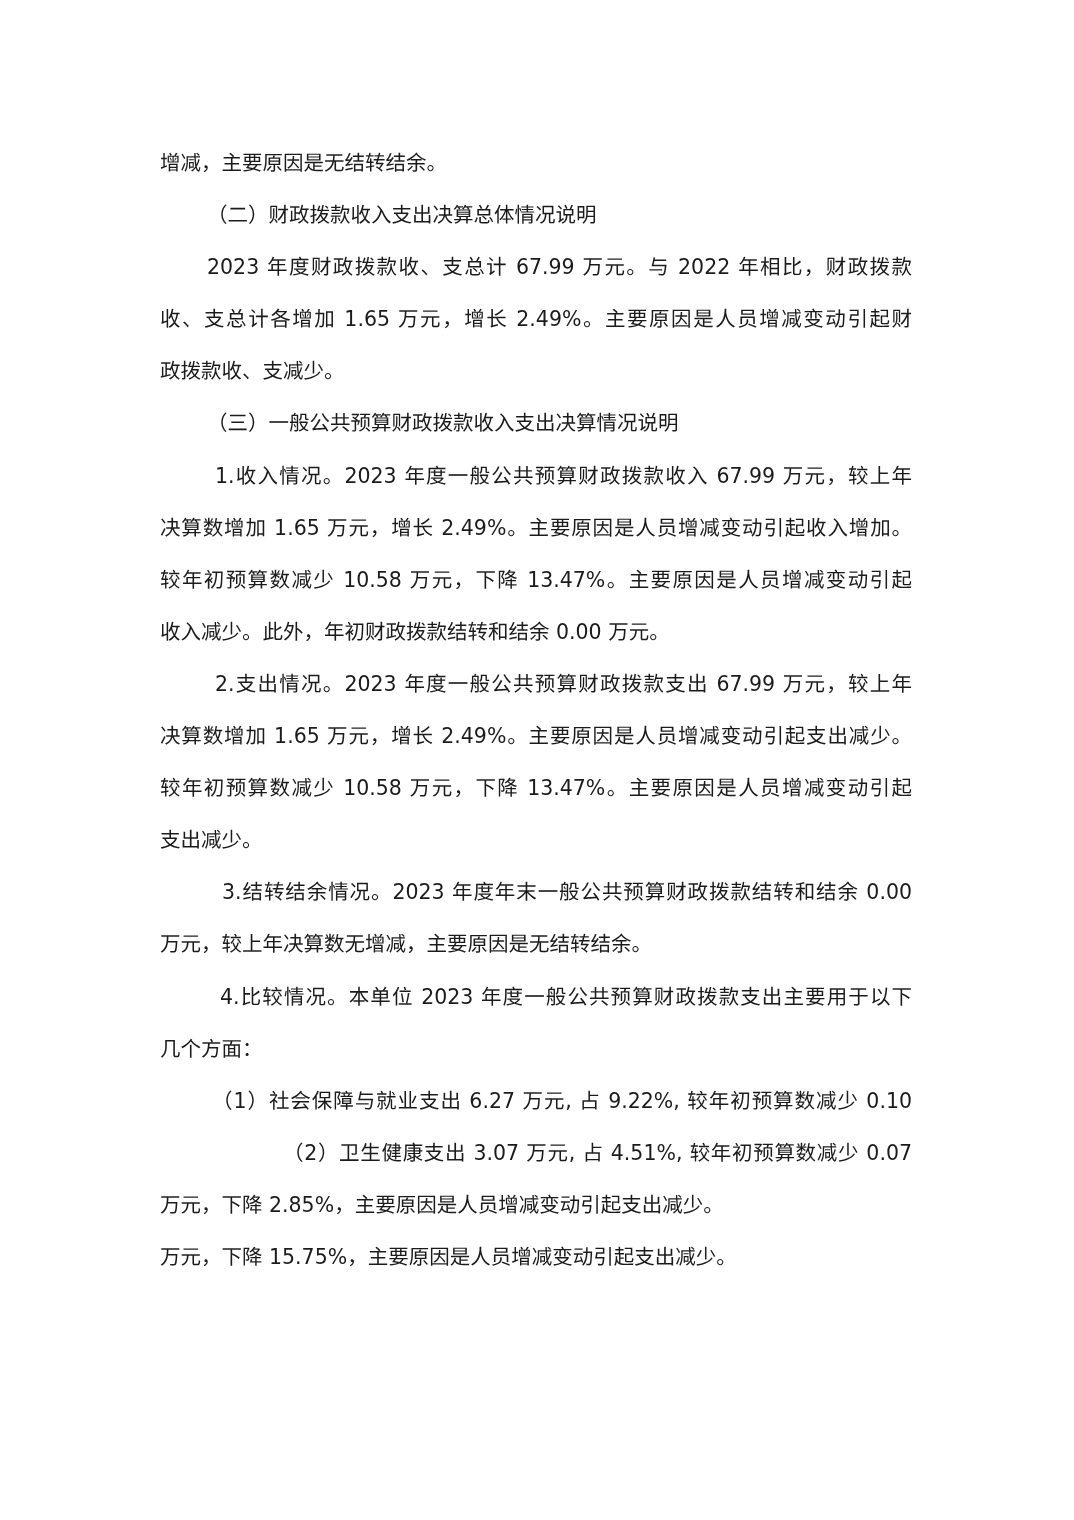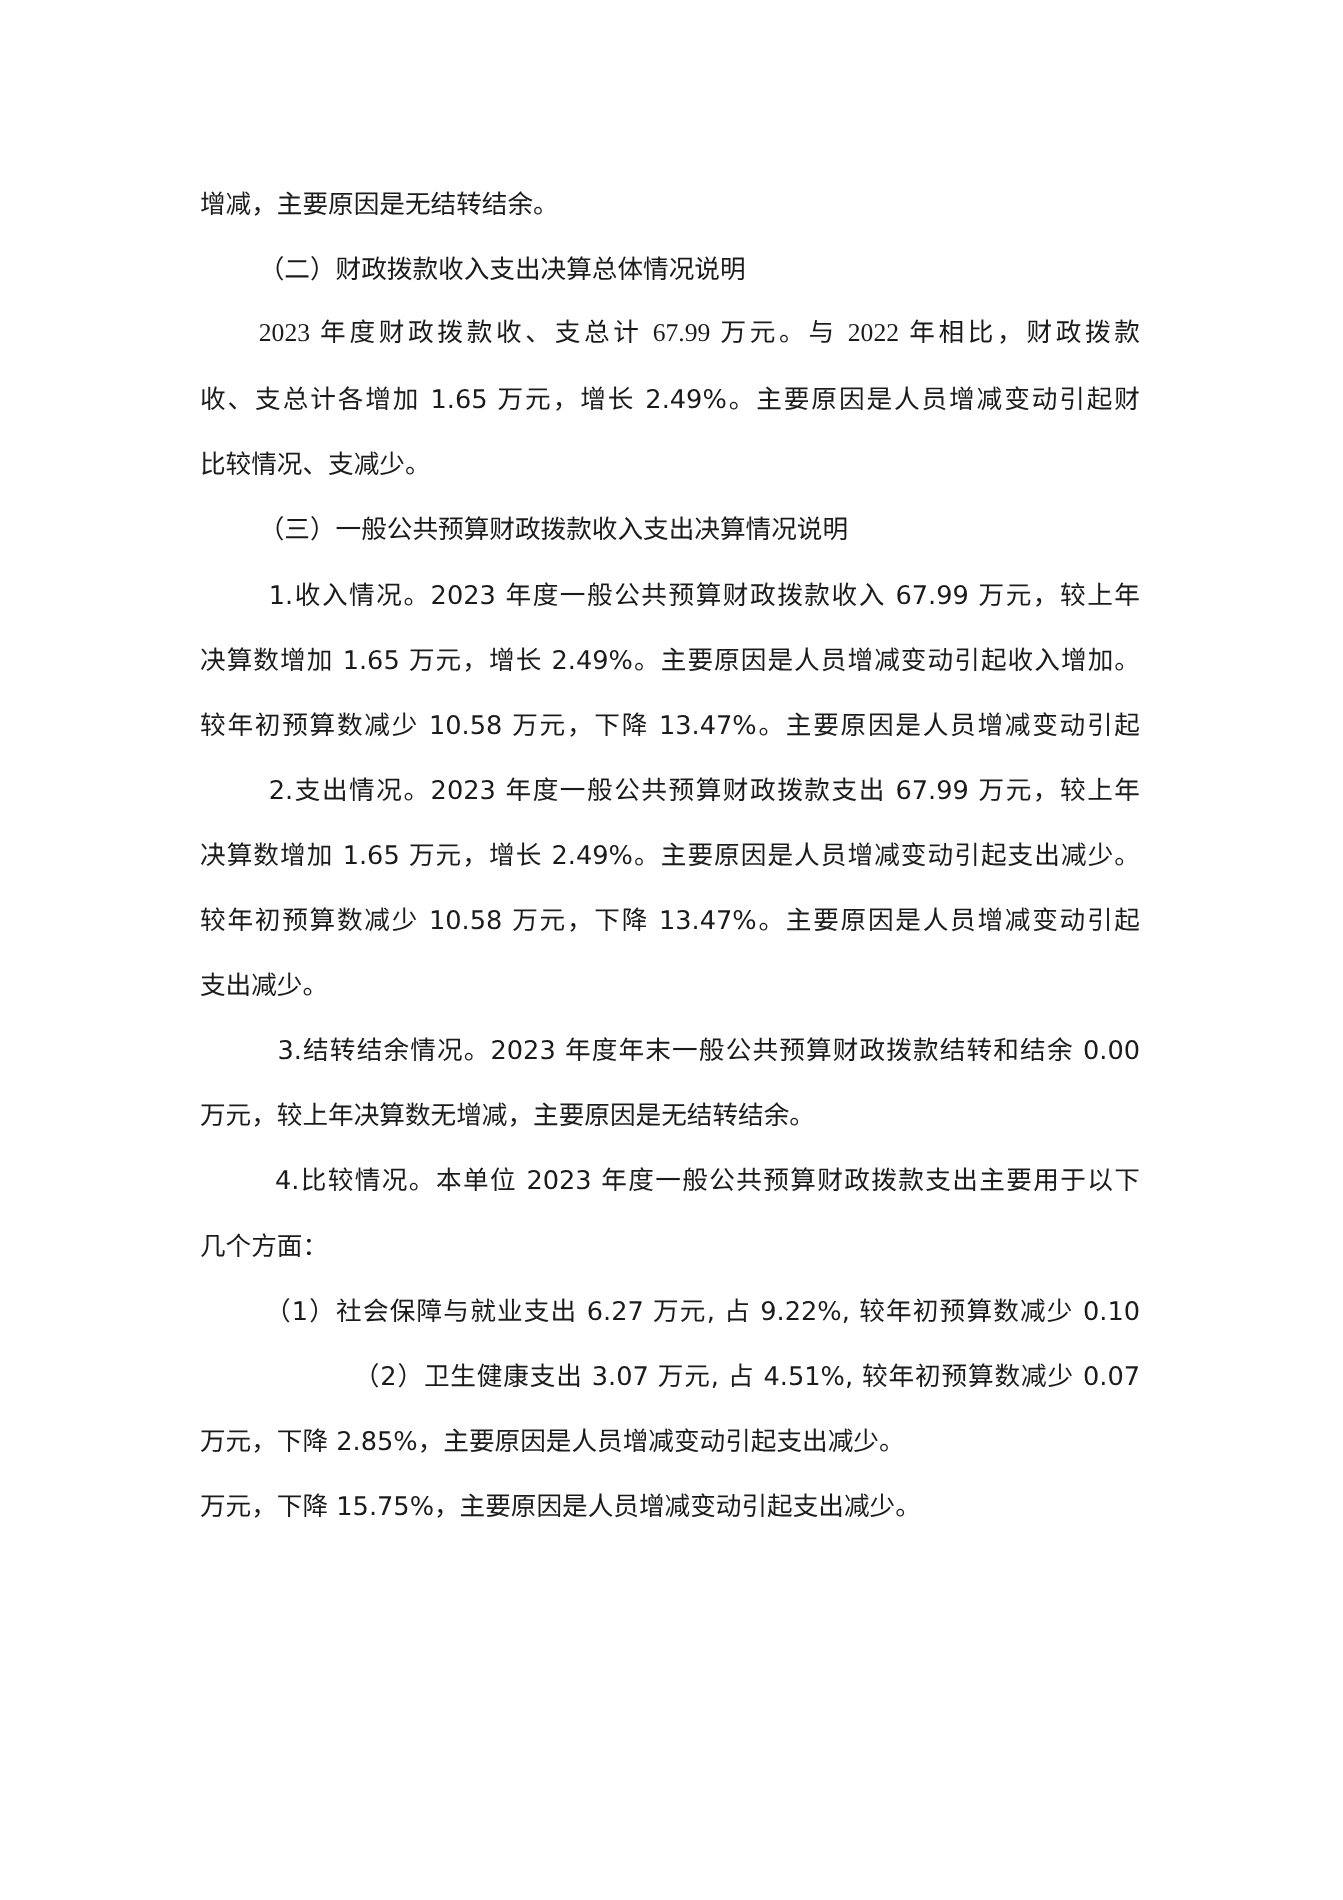--- a/index.html
+++ b/index.html
@@ -42,31 +42,32 @@
 
 <div class="page">
   <div id="doc-body">
       <div class="para">
         <div class="line">增减，主要原因是无结转结余。</div>
       </div>
       <div class="para">
         <div class="line" style="text-indent: 47px;">（二）财政拨款收入支出决算总体情况说明</div>
       </div>
       <div class="para">
-        <div class="line jl" style="text-indent: 47px; font-family: Liberation Serif, serif;">2023 年度财政拨款收、支总计 67.99 万元。与 2022 年相比，财政拨款</div>
+        <div class="line jl" style="text-indent: 47px;">2023 年度财政拨款收、支总计 67.99 万元。与 2022 年相比，财政拨款</div>
         <div class="line jl">收、支总计各增加 1.65 万元，增长 2.49%。主要原因是人员增减变动引起财</div>
-        <div class="line">比较情况、支减少。</div>
+        <div class="line">政拨款收、支减少。</div>
       </div>
       <div class="para">
         <div class="line" style="text-indent: 47px;">（三）一般公共预算财政拨款收入支出决算情况说明</div>
       </div>
       <div class="para">
         <div class="line jl" style="text-indent: 55px;">1.收入情况。2023 年度一般公共预算财政拨款收入 67.99 万元，较上年</div>
         <div class="line jl">决算数增加 1.65 万元，增长 2.49%。主要原因是人员增减变动引起收入增加。</div>
         <div class="line jl">较年初预算数减少 10.58 万元，下降 13.47%。主要原因是人员增减变动引起</div>
+        <div class="line">收入减少。此外，年初财政拨款结转和结余 0.00 万元。</div>
       </div>
       <div class="para">
         <div class="line jl" style="text-indent: 55px;">2.支出情况。2023 年度一般公共预算财政拨款支出 67.99 万元，较上年</div>
         <div class="line jl">决算数增加 1.65 万元，增长 2.49%。主要原因是人员增减变动引起支出减少。</div>
         <div class="line jl">较年初预算数减少 10.58 万元，下降 13.47%。主要原因是人员增减变动引起</div>
         <div class="line">支出减少。</div>
       </div>
       <div class="para">
         <div class="line jl" style="text-indent: 62px;">3.结转结余情况。2023 年度年末一般公共预算财政拨款结转和结余 0.00</div>
         <div class="line">万元，较上年决算数无增减，主要原因是无结转结余。</div>

